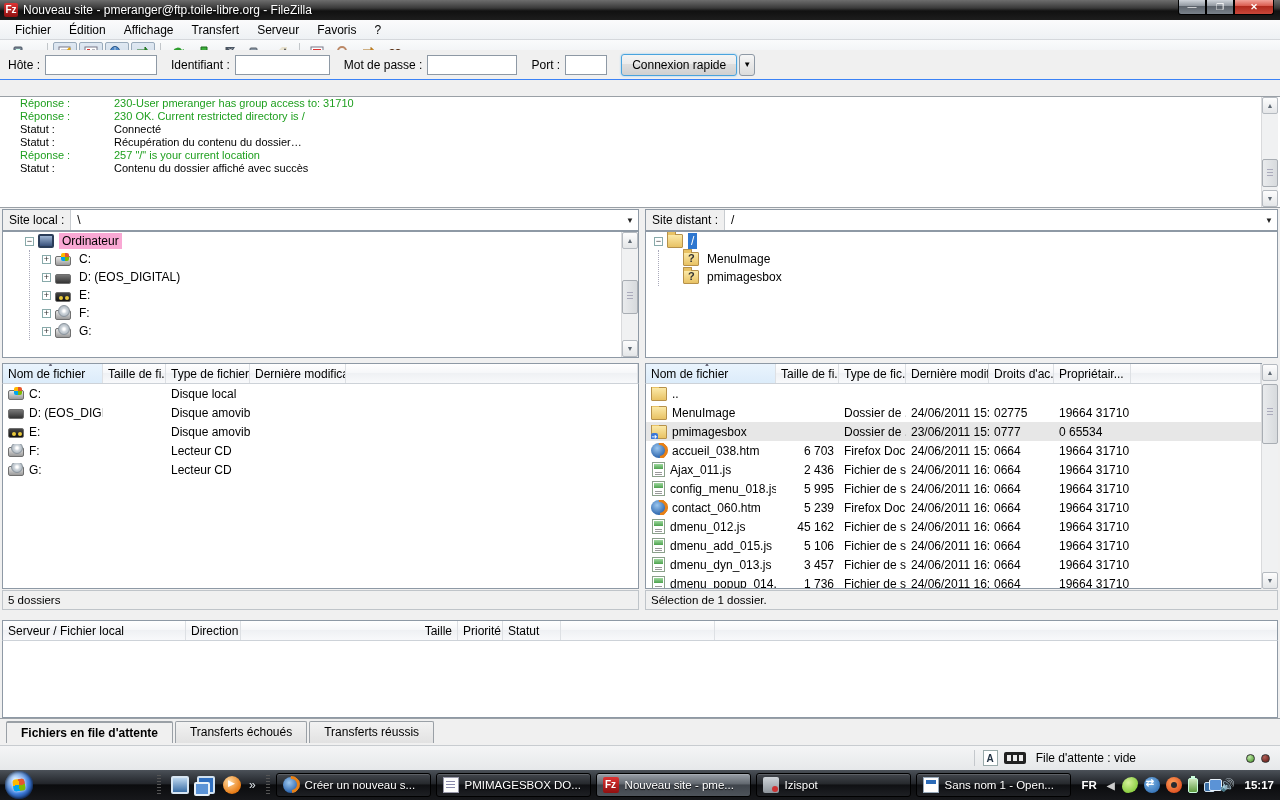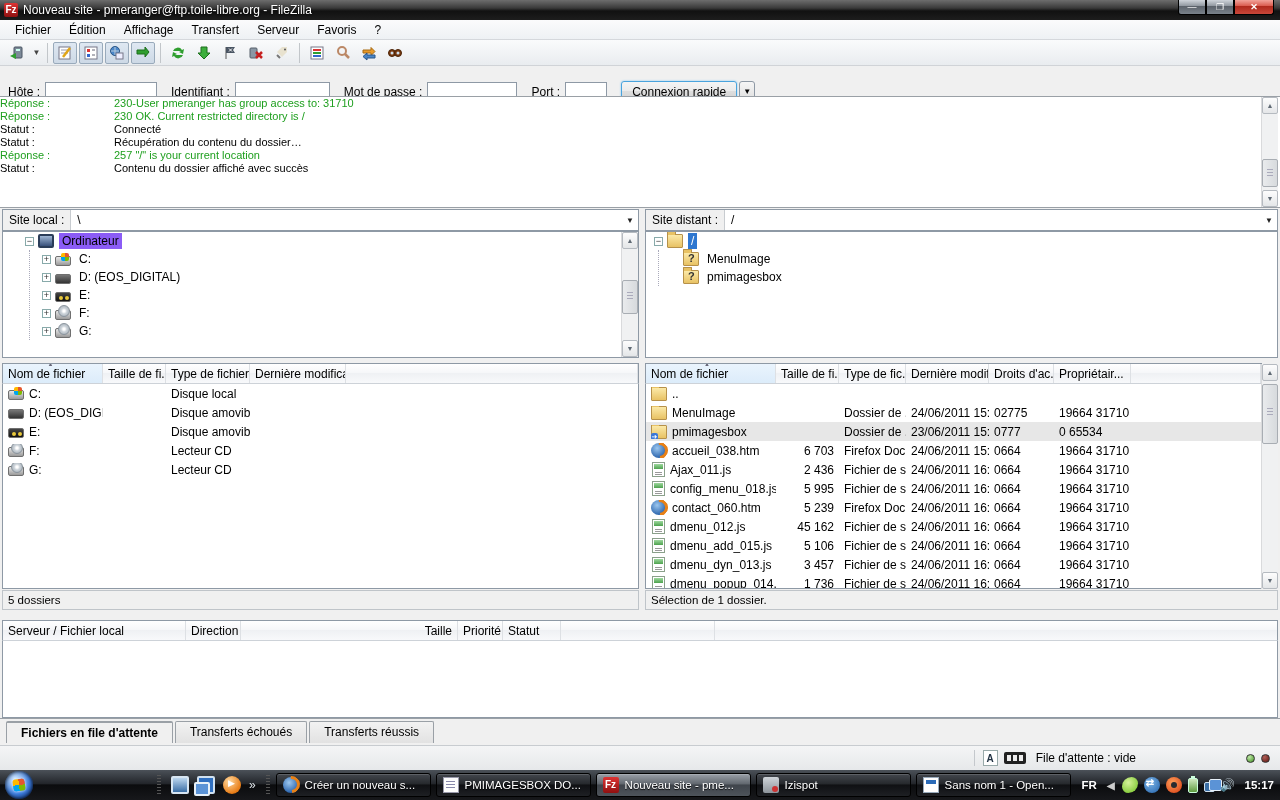--- a/index.html
+++ b/index.html
@@ -30,32 +30,32 @@
   
   .toolbar { left:0; top:40px; width:1280px; height:26px; background:linear-gradient(#fafbfc,#e9ecef);
     border-bottom:1px solid #d0d3d7; display:flex; align-items:center; padding-left:4px; }
   .tbtn { width:24px; height:22px; display:flex; align-items:center; justify-content:center; border-radius:2px; margin:0 1px; }
   .tbtn.pressed { border:1px solid #9ab; background:linear-gradient(#dfe8f2,#cdd9e6); }
   .tsep { width:1px; height:20px; background:#c2c6ca; margin:0 4px; }
   .tdrop { width:13px; height:22px; display:flex; align-items:center; justify-content:center; font-size:8px; color:#444; }
   .tbtn svg { display:block; }
 
   
-  .quickbar { left:0; top:78px; width:1280px; height:30px; background:#f0f0f0; display:flex; align-items:center; padding-left:8px; border-bottom:3px solid #3b82f6; }
+  .quickbar { left:0; top:50px; width:1280px; height:30px; background:#f0f0f0; display:flex; align-items:center; padding-left:8px; border-bottom:1px solid #3b82f6; }
   .qlabel { margin-right:5px; font-size:12px; }
   .qinput { height:20px; border:1px solid #8e99a5; background:#fff; margin-right:14px; font:12px "Liberation Sans",sans-serif; padding:0 3px; }
   .qbtn { height:22px; padding:0 10px; border:1px solid #49a3dd; border-radius:3px; box-shadow:0 0 2px #7cc3ef;
     background:linear-gradient(#f4f4f4,#ebebeb 45%,#dedede 45%,#d0d0d0); font-size:12px; }
   .qdrop { height:22px; width:16px; margin-left:2px; border:1px solid #8e99a5; border-radius:3px;
     background:linear-gradient(#f6f6f6,#dcdcdc); font-size:8px; text-align:center; line-height:20px; }
 
   
   .log { left:0; top:96px; width:1280px; height:112px; background:#fff; border-top:1px solid #9aa0a6; border-bottom:1px solid #9aa0a6; overflow:hidden; }
   .log-line { display:flex; height:13px; line-height:13px; font-size:11px; }
-  .log-label { width:114px; padding-left:0; flex:none; }
+  .log-label { width:114px; padding-left:20px; flex:none; }
   .log-line.response { color:#1e9f1e; }
   .log-line.command { color:#1f1fbf; }
   .log-line.status { color:#000; }
 
   
   .vscroll { position:absolute; width:17px; background:#f0f1f2; border-left:1px solid #d9dadc; }
   .sb-btn { position:absolute; left:0; width:16px; height:17px; background:linear-gradient(#fdfdfd,#e4e6e8);
     border:1px solid #b5bac0; border-radius:2px; color:#606a74; font-size:7px; text-align:center; line-height:15px; }
   .sb-thumb { position:absolute; left:0; width:16px; background:linear-gradient(90deg,#e9ebed,#d7dadd);
     border:1px solid #a8adb3; border-radius:2px; }
@@ -65,21 +65,21 @@
   .combo-row { position:absolute; height:22px; border:1px solid #8e99a5; background:#fff; display:flex; align-items:center; }
   .combo-label { padding:0 6px; border-right:1px solid #c8ccd0; background:#f0f0f0; height:100%; display:flex; align-items:center; font-size:12px; }
   .combo-value { padding-left:6px; font-size:12px; flex:1; }
   .combo-arrow { width:16px; text-align:center; font-size:8px; color:#222; }
 
   .treepane, .listpane { position:absolute; background:#fff; border:1px solid #8e99a5; overflow:hidden; }
   .titem { height:18px; display:flex; align-items:center; white-space:nowrap; }
   .expander { width:9px; height:9px; border:1px solid #8aa; background:#fff; font-size:9px; line-height:7px; text-align:center; color:#333; flex:none; margin-right:4px; }
   .tlabel { padding:1px 3px; font-size:12px; }
   .tlabel.sel-active { background:#2e77d0; color:#fff; }
-  .tlabel.sel-inactive { background:#8b5cf6; }
+  .tlabel.sel-inactive { background:#f9a8d4; }
 
   
   .icon { width:16px; height:14px; flex:none; margin-right:5px; position:relative; display:inline-block; }
   .i-computer { background:linear-gradient(#9fb6d4,#39517b); border:2px solid #2b3d59; border-radius:2px; }
   .i-folder { background:linear-gradient(#fbe9a8,#e8c264); border:1px solid #b6914a; border-radius:1px; }
   .i-folder::before { content:""; position:absolute; left:-1px; top:-4px; width:7px; height:3px; background:#e8c264; border:1px solid #b6914a; border-bottom:none; border-radius:1px 1px 0 0; }
   .i-folder.q::after { content:"?"; position:absolute; left:4px; top:-1px; font-weight:bold; font-size:11px; color:#333; }
   .i-folder.link::after { content:"➜"; position:absolute; left:-1px; bottom:-2px; font-size:7px; color:#fff; background:#3b79d9; border-radius:2px; width:7px; height:7px; line-height:7px; text-align:center; }
   .i-drive { background:linear-gradient(#e8e8e8,#9b9b9b); border:1px solid #6f6f6f; border-radius:2px; height:10px; margin-top:3px; }
   .i-drive.win::after { content:""; position:absolute; right:1px; top:-4px; width:8px; height:8px;

